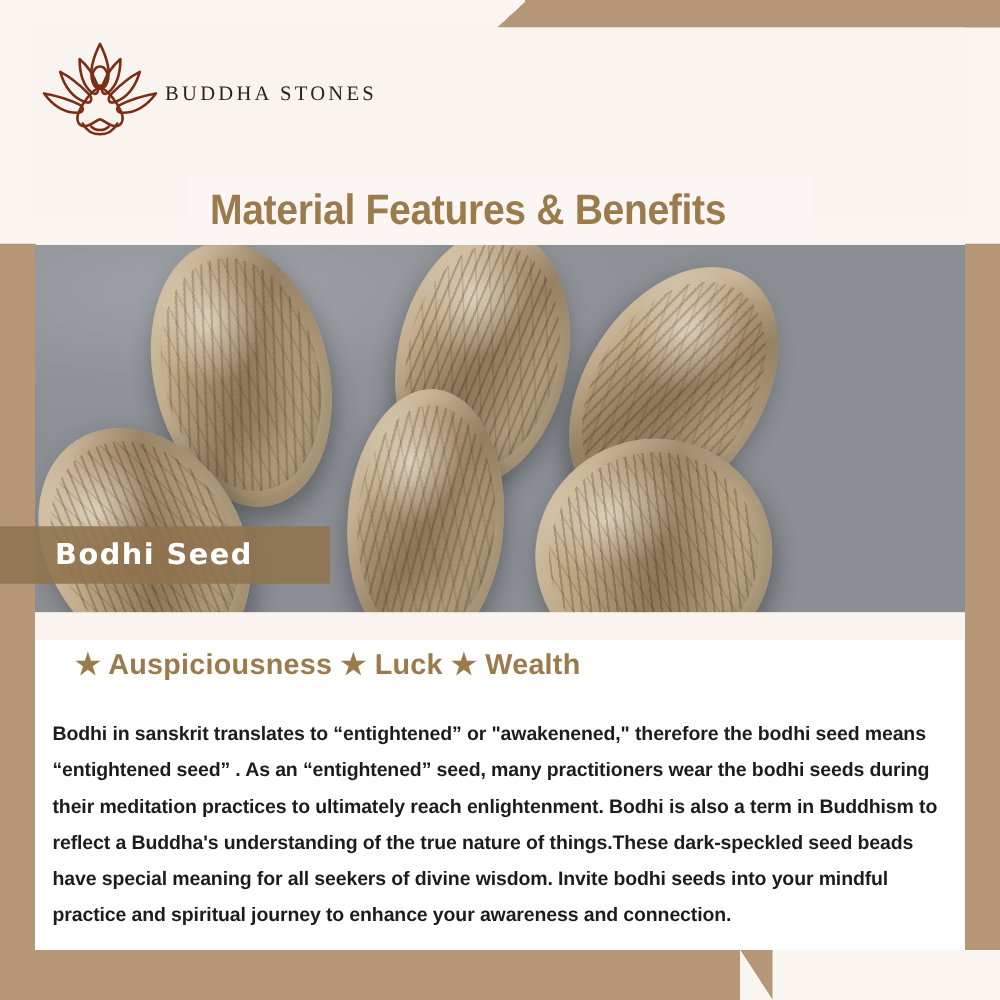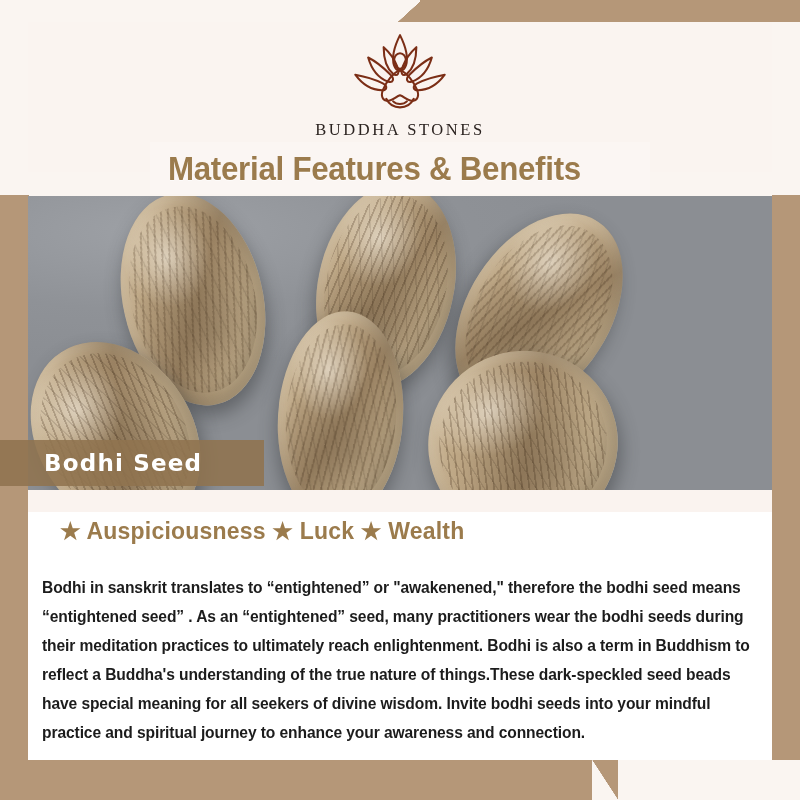--- a/index.html
+++ b/index.html
@@ -34,21 +34,21 @@
     background:linear-gradient(to bottom left, #b59778 0 49%, transparent 50% 100%);
   }
 
   
   .header{
     position:absolute;left:28px;top:22px;width:744px;height:150px;
     background:#faf4f0;
   }
   .logo-wrap{
     position:absolute;left:0;right:0;top:8px;
-    display:flex;flex-direction:column;align-items:center;
+    display:flex;flex-direction:row;align-items:center;
   }
   .logo-mark{width:104px;height:86px;display:block;}
   .logo-word{
     margin-top:4px;
     font-family:"Liberation Serif", serif;
     font-size:16.5px;letter-spacing:2.6px;color:#2b2320;
     font-weight:400;
   }
 
   
@@ -101,21 +101,21 @@
   }
   .s1{left:95px;top:-4px;width:140px;height:215px;transform:rotate(-13deg);}
   .s2{left:290px;top:-14px;width:136px;height:208px;transform:rotate(12deg);}
   .s3{left:440px;top:8px;width:142px;height:216px;transform:rotate(33deg);}
   .s4{left:10px;top:140px;width:155px;height:200px;transform:rotate(-33deg);}
   .s5{left:250px;top:115px;width:125px;height:212px;transform:rotate(4deg);}
   .s6{left:400px;top:155px;width:190px;height:185px;transform:rotate(-18deg);}
 
   
   .seed-label{
-    position:absolute;left:0;top:440px;width:264px;height:46px;
+    position:absolute;left:0;top:421px;width:264px;height:46px;
     background:rgba(143,115,79,.88);
     display:flex;align-items:center;
     z-index:7;
   }
   .seed-label-text{
     margin-left:44px;
     color:#fff;font-size:23px;font-weight:bold;
     letter-spacing:1.2px;
     font-family:"DejaVu Sans", sans-serif;
   }

